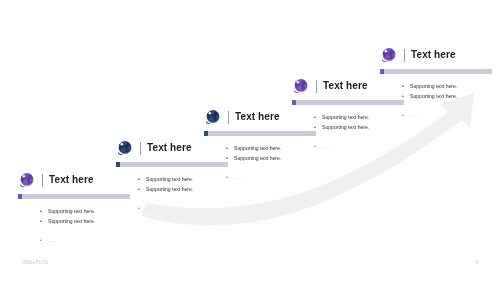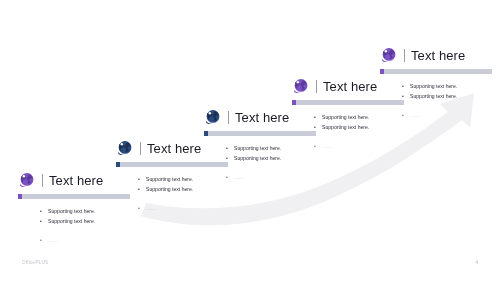--- a/index.html
+++ b/index.html
@@ -52,22 +52,22 @@
     display: block;
   }
   .divider {
     width: 1px;
     height: 13px;
     background: #9a9aa8;
     margin: 0 6px 0 7px;
     flex: 0 0 1px;
   }
   .step-title {
-    font-size: 13px;
-    font-weight: normal;
+    font-size: 10px;
+    font-weight: bold;
     color: #1b1b28;
     letter-spacing: .1px;
     white-space: nowrap;
     line-height: 1;
   }
 
   .bar {
     position: relative;
     height: 5px;
     margin-top: 4px;

